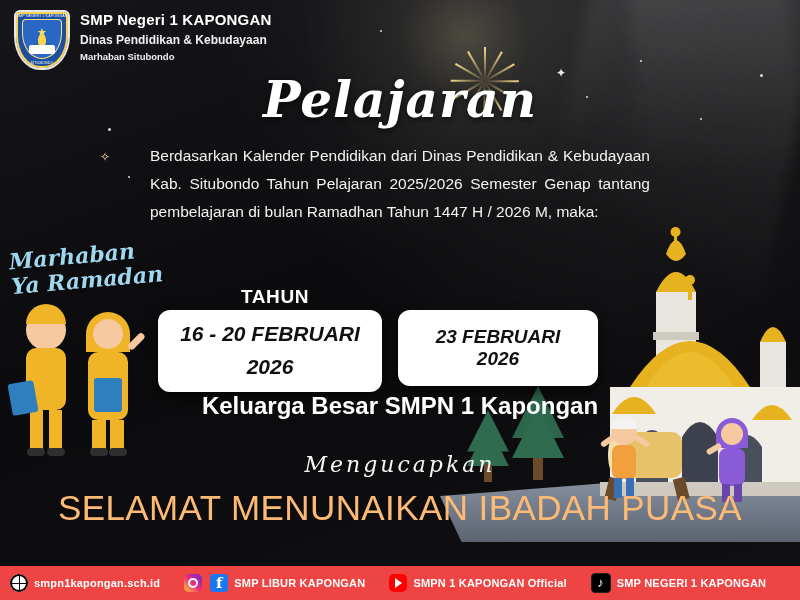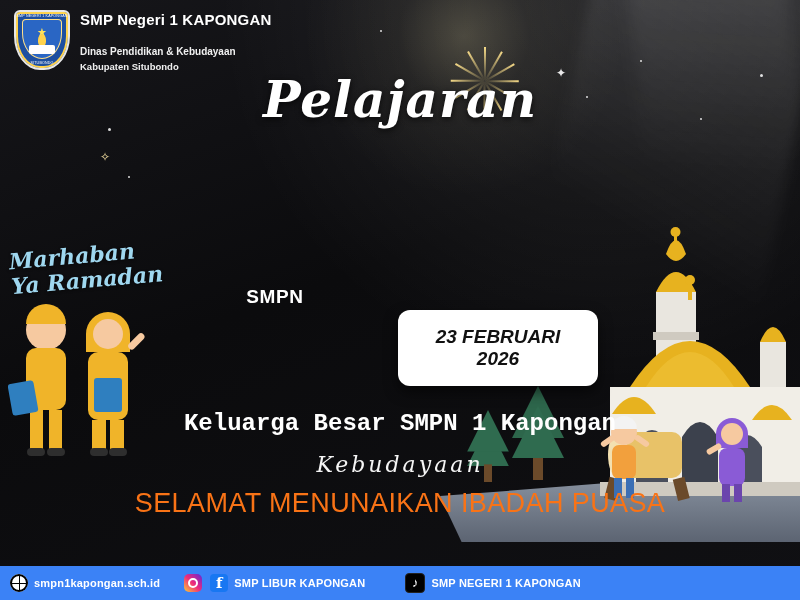--- a/index.html
+++ b/index.html
@@ -150,24 +150,24 @@
   }
   .school-block { padding-top: 2px; }
   .school-name {
     font-weight: bold;
     font-size: 15px;
     letter-spacing: .2px;
     color: #ffffff;
     line-height: 1.1;
   }
   .school-sub {
-    font-size: 10px;
+    font-size: 12px;
     font-weight: bold;
     color: #f0f0f0;
-    margin-top: 16px;
+    margin-top: 3px;
     line-height: 1.35;
   }
   .school-sub2 {
     font-size: 9.5px;
     font-weight: bold;
     color: #f0f0f0;
     margin-top: 3px;
   }
 
   
@@ -260,52 +260,51 @@
     left: 398px;
     top: 310px;
     width: 200px;
     height: 76px;
     font-size: 19px;
     padding: 0 24px;
     box-sizing: border-box;
   }
   .family {
     position: absolute;
-    top: 410px;
+    top: 392px;
     left: 120px;
     width: 560px;
     text-align: center;
     font-size: 24px;
     font-weight: bold;
     color: #ffffff;
     z-index: 5;
-    font-family: Liberation Mono, monospace;
   }
   .mengucapkan {
     position: absolute;
     top: 452px;
     left: 160px;
     width: 480px;
     text-align: center;
     font-family: "DejaVu Serif", serif;
     font-style: italic;
     font-size: 22px;
     letter-spacing: 3px;
     color: #f5f5f5;
     z-index: 5;
   }
   .selamat {
     position: absolute;
     top: 488px;
     left: 40px;
     width: 720px;
     text-align: center;
-    font-size: 27px;
+    font-size: 35px;
     letter-spacing: .4px;
-    color: #f97316;
+    color: #fdba74;
     z-index: 5;
   }
   .tahun {
     position: absolute;
     top: 527px;
     left: 40px;
     width: 720px;
     text-align: center;
     font-size: 21px;
     color: #ffffff;
@@ -380,21 +379,21 @@
   
   .drummer { position: absolute; z-index: 5; }
 
   
   .footer {
     position: absolute;
     left: 0;
     bottom: 0;
     width: 800px;
     height: 34px;
-    background: #3b82f6;
+    background: #ef4444;
     display: flex;
     align-items: center;
     gap: 8px;
     padding: 0 10px;
     box-sizing: border-box;
     z-index: 10;
     font-size: 11px;
     font-weight: bold;
     letter-spacing: .2px;
   }
@@ -615,55 +614,63 @@
       <div class="inner"></div>
       <div class="topTxt">SMP NEGERI 1 KAPONGAN</div>
       <div class="star-c">★</div>
       <div class="flame"></div>
       <div class="book"></div>
       <div class="botTxt">SITUBONDO</div>
     </div>
     <div class="school-block">
       <div class="school-name">SMP Negeri 1 KAPONGAN</div>
       <div class="school-sub">Dinas Pendidikan &amp; Kebudayaan</div>
-      <div class="school-sub2">Kabupaten Situbondo</div>
+      <div class="school-sub2">Marhaban Situbondo</div>
     </div>
   </div>
 
   <div class="title">Pelajaran</div>
+  <div class="paragraph">Berdasarkan Kalender Pendidikan dari Dinas Pendidikan &amp; Kebudayaan Kab. Situbondo Tahun Pelajaran 2025/2026 Semester Genap tantang pembelajaran di bulan Ramadhan Tahun 1447 H / 2026 M, maka:</div>
 
   <div class="marhaban">
     <div>Marhaban</div>
     <div>Ya Ramadan</div>
   </div>
 
-  <div class="lbl-libur">SMPN</div>
-
+  <div class="lbl-libur">TAHUN</div>
+
+  <div class="card card-libur">
+    <span>16  - 20 FEBRUARI 2026</span>
+  </div>
   <div class="card card-masuk">
     <span>23 FEBRUARI 2026</span>
   </div>
 
   <div class="family">Keluarga Besar SMPN 1 Kapongan</div>
-  <div class="mengucapkan">Kebudayaan</div>
+  <div class="mengucapkan">Mengucapkan</div>
   <div class="selamat">SELAMAT MENUNAIKAN IBADAH PUASA</div>
 
   <div class="footer">
     <div class="item">
       <span class="ico ico-globe"></span>
       <span class="txt-globe">smpn1kapongan.sch.id</span>
     </div>
     <div class="sep"></div>
     <div class="item">
       <span class="ico ico-ig"></span>
     </div>
     <div class="item">
       <span class="ico ico-fb">f</span>
       <span>SMP LIBUR KAPONGAN</span>
     </div>
     <div class="sep"></div>
+    <div class="item">
+      <span class="ico ico-yt"></span>
+      <span class="txt-yt">SMPN 1 KAPONGAN Official</span>
+    </div>
     <div class="sep"></div>
     <div class="item">
       <span class="ico ico-tt">♪</span>
       <span>SMP NEGERI 1 KAPONGAN</span>
     </div>
   </div>
 
 </div>
 
 </body></html>

